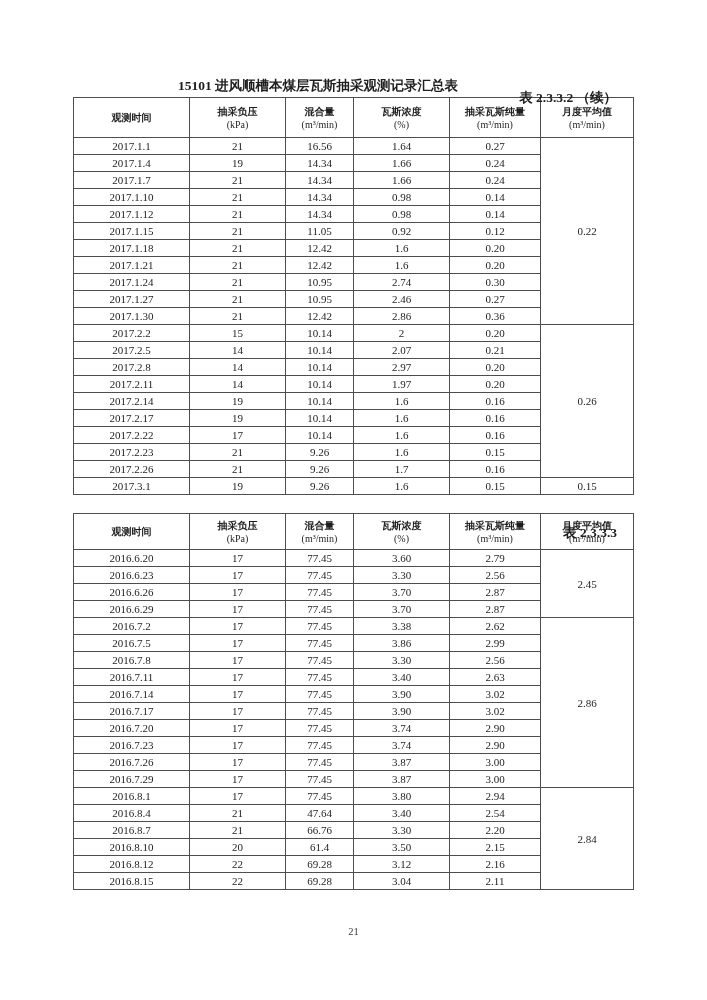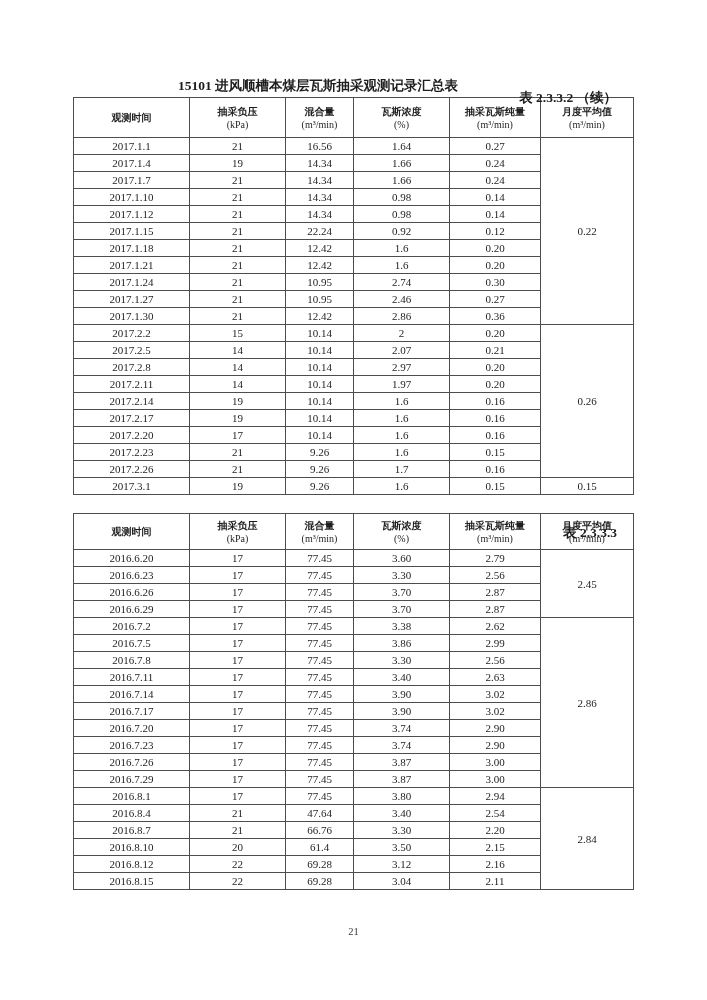--- a/index.html
+++ b/index.html
@@ -156,21 +156,21 @@
             <tr>
               <td>2017.1.12</td>
               <td>21</td>
               <td>14.34</td>
               <td>0.98</td>
               <td>0.14</td>
             </tr>
             <tr>
               <td>2017.1.15</td>
               <td>21</td>
-              <td>22.24</td>
+              <td>11.05</td>
               <td>0.92</td>
               <td>0.12</td>
             </tr>
             <tr>
               <td>2017.1.18</td>
               <td>21</td>
               <td>12.42</td>
               <td>1.6</td>
               <td>0.20</td>
             </tr>
@@ -239,21 +239,21 @@
               <td>0.16</td>
             </tr>
             <tr>
               <td>2017.2.17</td>
               <td>19</td>
               <td>10.14</td>
               <td>1.6</td>
               <td>0.16</td>
             </tr>
             <tr>
-              <td>2017.2.20</td>
+              <td>2017.2.22</td>
               <td>17</td>
               <td>10.14</td>
               <td>1.6</td>
               <td>0.16</td>
             </tr>
             <tr>
               <td>2017.2.23</td>
               <td>21</td>
               <td>9.26</td>
               <td>1.6</td>

